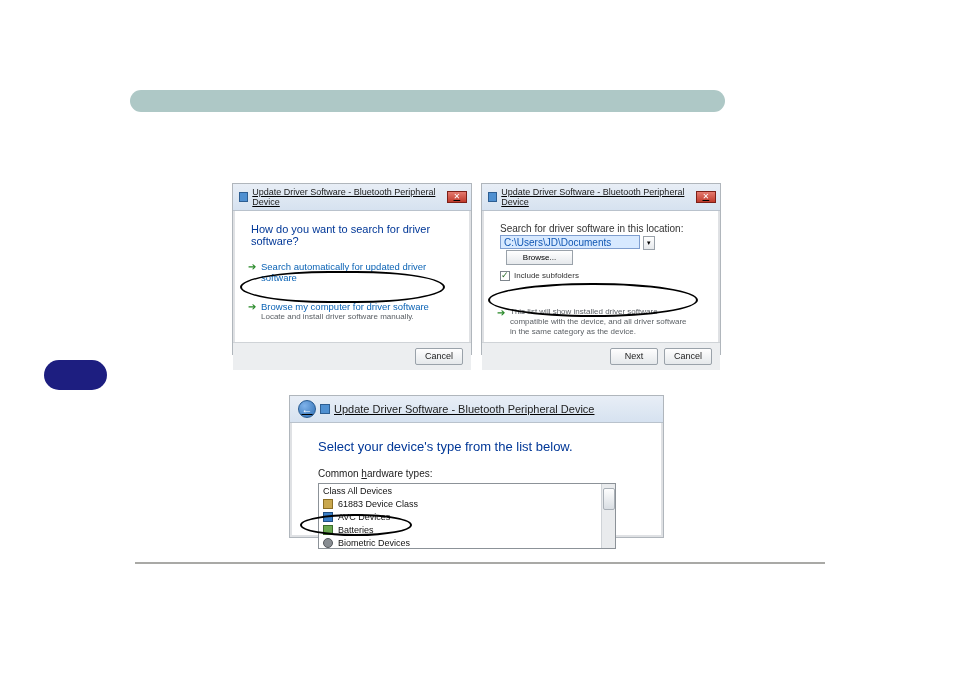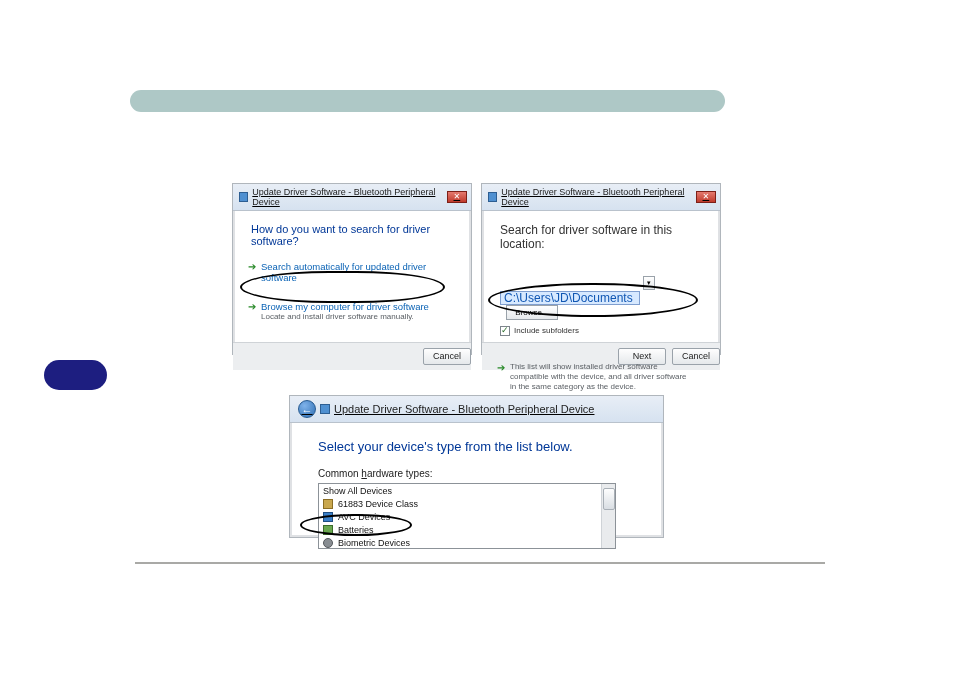--- a/index.html
+++ b/index.html
@@ -87,21 +87,21 @@
   .highlight-ring {
     position: absolute;
     border: 2px solid #000;
     border-radius: 50% / 50%;
     pointer-events: none;
   }
   .btn-row {
     display: flex;
     justify-content: flex-end;
     gap: 6px;
-    padding: 5px 0;
+    padding: 5px 8px;
     background: #eceef0;
     border-top: 1px solid #cfd3d7;
   }
   .win-btn {
     min-width: 48px;
     height: 17px;
     background: linear-gradient(#fefefe, #e5e8eb);
     border: 1px solid #9aa2aa;
     border-radius: 2px;
     font-size: 9px;
@@ -114,35 +114,34 @@
   #dlg1 { left: 232px; top: 183px; width: 240px; height: 172px; }
   #dlg1 .dialog-body { height: 131px; }
 
   
   #dlg2 { left: 481px; top: 183px; width: 240px; height: 172px; }
   #dlg2 .dialog-body { height: 131px; }
   .path-input {
     width: 140px; height: 14px;
     border: 1px solid #7f9ecf;
     background: #d7e9ff;
-    font-size: 12px; color: #1157b3;
+    font-size: 10px; color: #1157b3;
     padding: 0 3px;
     vertical-align: middle;
-    margin-top: 31px;
   }
   .path-drop {
     display: inline-block;
     width: 12px; height: 14px;
     background: linear-gradient(#fff,#e6e9ec);
     border: 1px solid #9aa2aa;
     font-size: 7px; text-align: center; line-height: 12px;
   }
   .browse-btn {
     display: inline-block;
-    height: 15px; width: 52px;
+    height: 15px; width: 67px;
     background: linear-gradient(#fff,#e6e9ec);
     border: 1px solid #9aa2aa;
     font-size: 8px; text-align: center; line-height: 13px;
     margin-left: 6px;
   }
   .chk {
     width: 10px; height: 10px;
     border: 1px solid #7d858c;
     background: #fff;
     display: inline-block; vertical-align: middle;
@@ -248,21 +247,21 @@
 
 <div id="dlg2" class="dialog">
   <div class="titlebar">
     <div class="t-left">
       <span class="win-icon"></span>
       <span class="win-title">Update Driver Software - Bluetooth Peripheral Device</span>
     </div>
     <span class="win-close"></span>
   </div>
   <div class="dialog-body">
-    <div style="font-size:12px;color:#333;margin-bottom:9px">Search for driver software in this location:</div>
+    <div style="font-size:10px;color:#333;margin-bottom:1px">Search for driver software in this location:</div>
     <div>
       <input class="path-input" value="C:\Users\JD\Documents" style="">
       <span class="path-drop">▾</span>
       <span class="browse-btn">Browse...</span>
     </div>
     <div style="margin-top:6px;font-size:8px;color:#333">
       <span class="chk"></span><span>Include subfolders</span>
     </div>
 
     <div class="opt" style="margin-top:22px">
@@ -285,21 +284,21 @@
       <span class="win-title" style="font-size:11px">Update Driver Software - Bluetooth Peripheral Device</span>
     </div>
   </div>
   <div class="dialog-body">
     <div class="q-heading">Select your device's type from the list below.</div>
     <div class="hw-label">
       <span>Common </span><span class="ul">h</span><span>ardware types:</span>
     </div>
     <div class="listbox">
       <div class="li">
-          <span>Show All Devices</span>
+          <span>Class All Devices</span>
         </div>
       <div class="li">
           <span class="hw-icon ic-chip"></span>
           <span>61883 Device Class</span>
         </div>
       <div class="li">
           <span class="hw-icon ic-mon"></span>
           <span>AVC Devices</span>
         </div>
       <div class="li">

